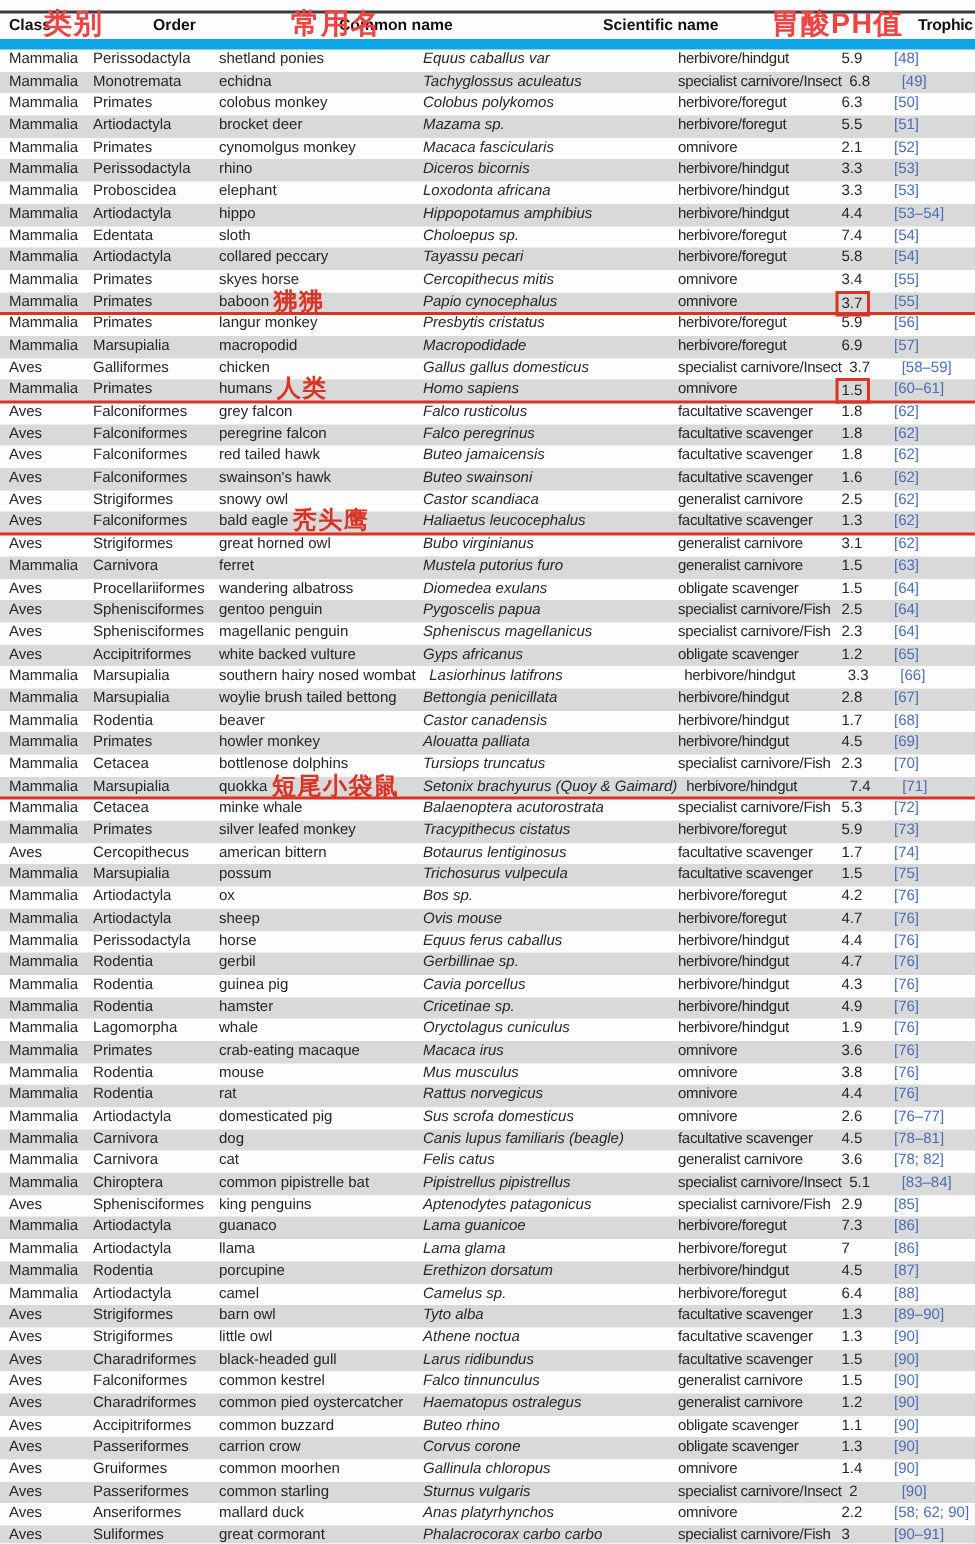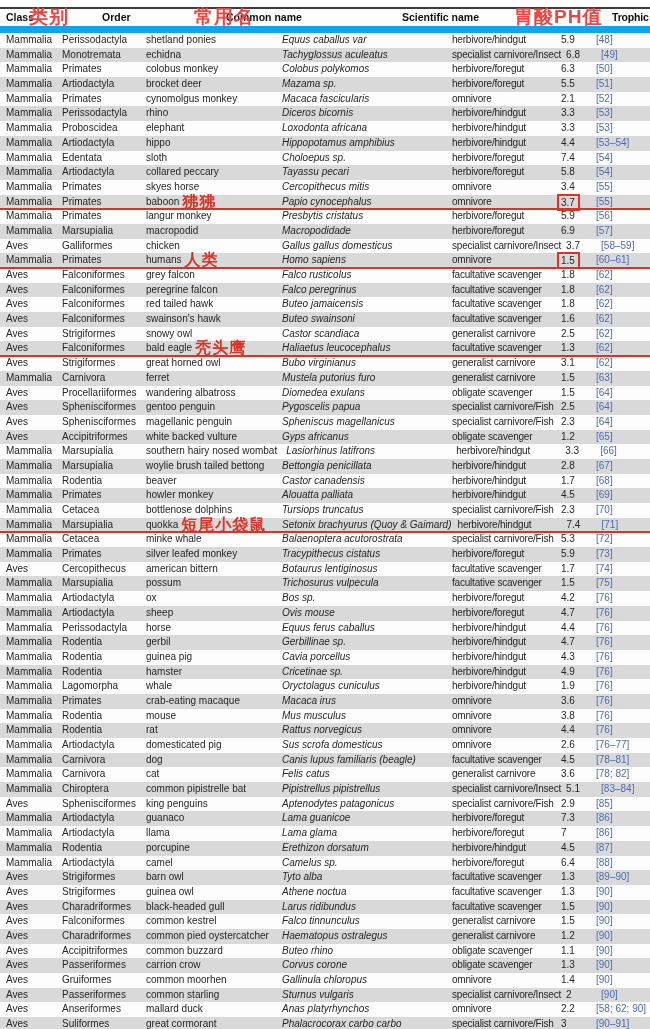--- a/index.html
+++ b/index.html
@@ -572,21 +572,21 @@
         <span class="c col-order">Strigiformes</span>
         <span class="c col-common"><span>barn owl</span><span class="cn-note"></span></span>
         <span class="c col-sci">Tyto alba</span>
         <span class="c col-trophic">facultative scavenger</span>
         <span class="c col-ph"><span class="ph-val">1.3</span></span>
         <span class="c col-ref">[89–90]</span>
       </div>
         <div class="row">
         <span class="c col-class">Aves</span>
         <span class="c col-order">Strigiformes</span>
-        <span class="c col-common"><span>guinea owl</span><span class="cn-note"></span></span>
+        <span class="c col-common"><span>little owl</span><span class="cn-note"></span></span>
         <span class="c col-sci">Athene noctua</span>
         <span class="c col-trophic">facultative scavenger</span>
         <span class="c col-ph"><span class="ph-val">1.3</span></span>
         <span class="c col-ref">[90]</span>
       </div>
         <div class="row">
         <span class="c col-class">Aves</span>
         <span class="c col-order">Charadriformes</span>
         <span class="c col-common"><span>black-headed gull</span><span class="cn-note"></span></span>
         <span class="c col-sci">Larus ridibundus</span>

